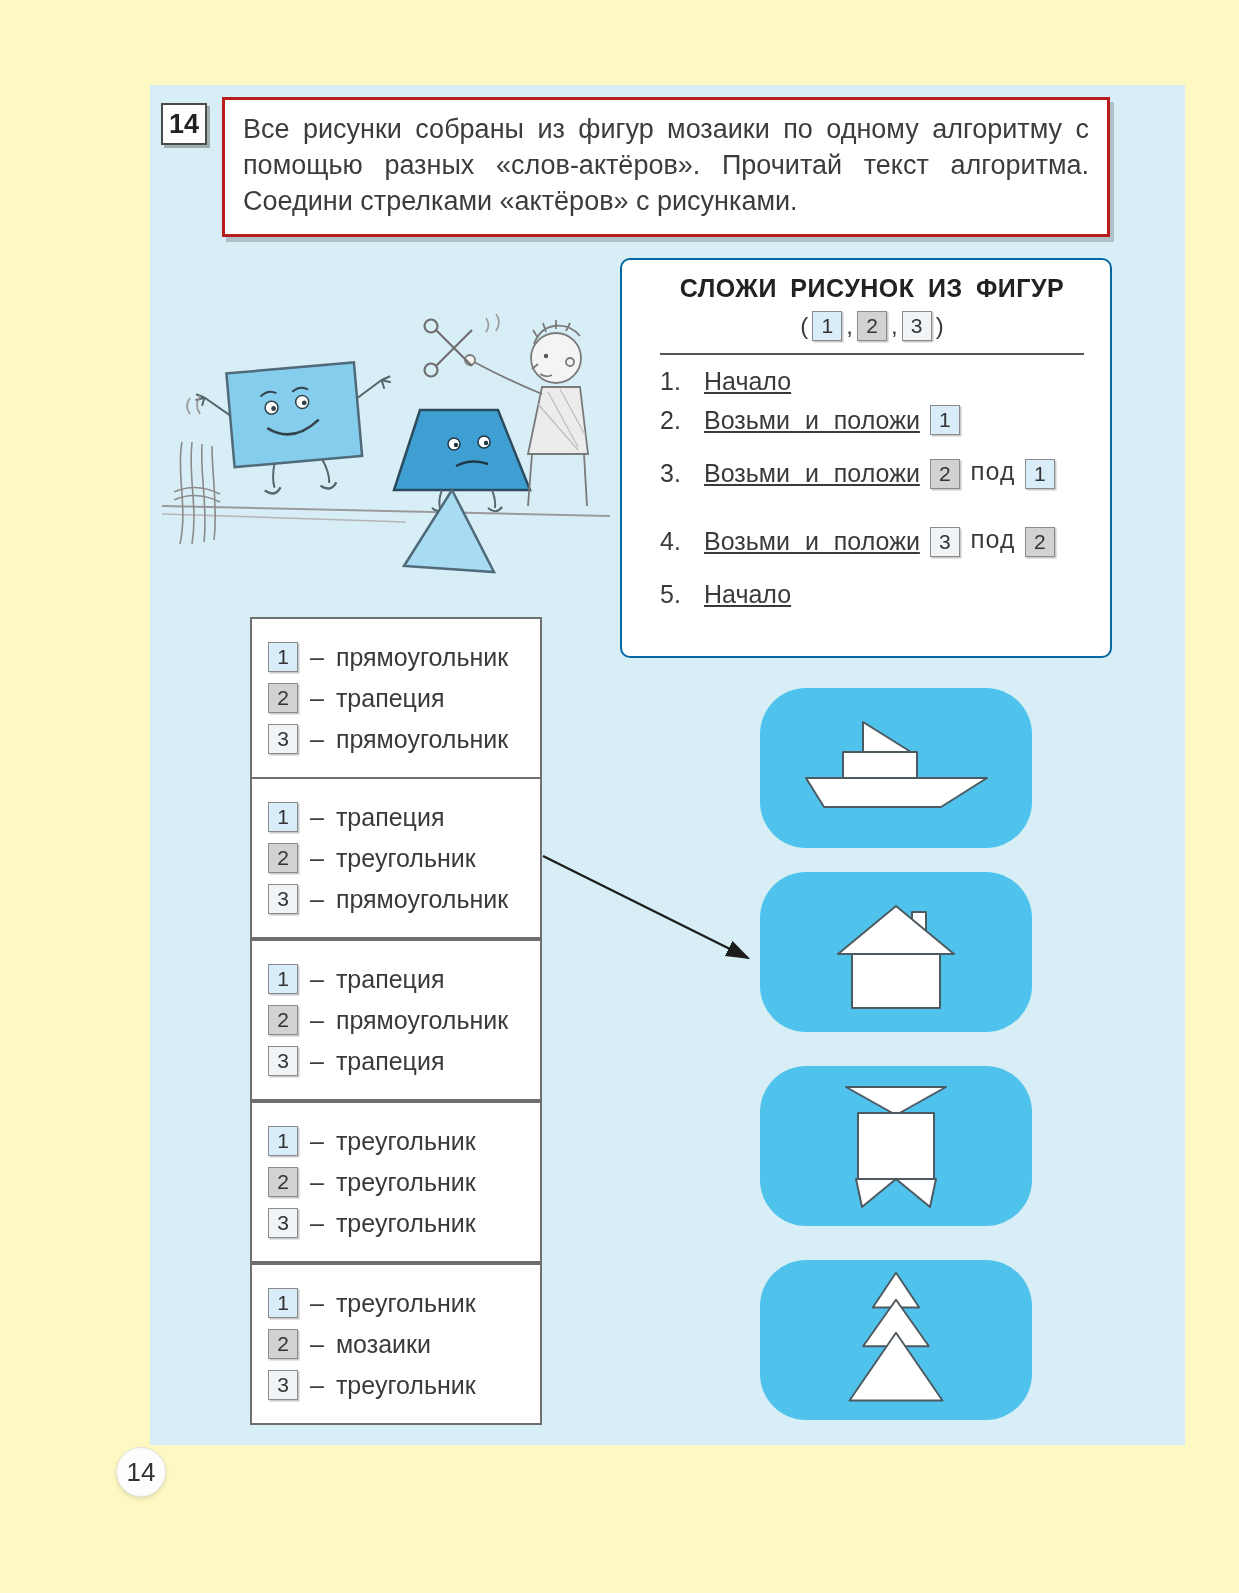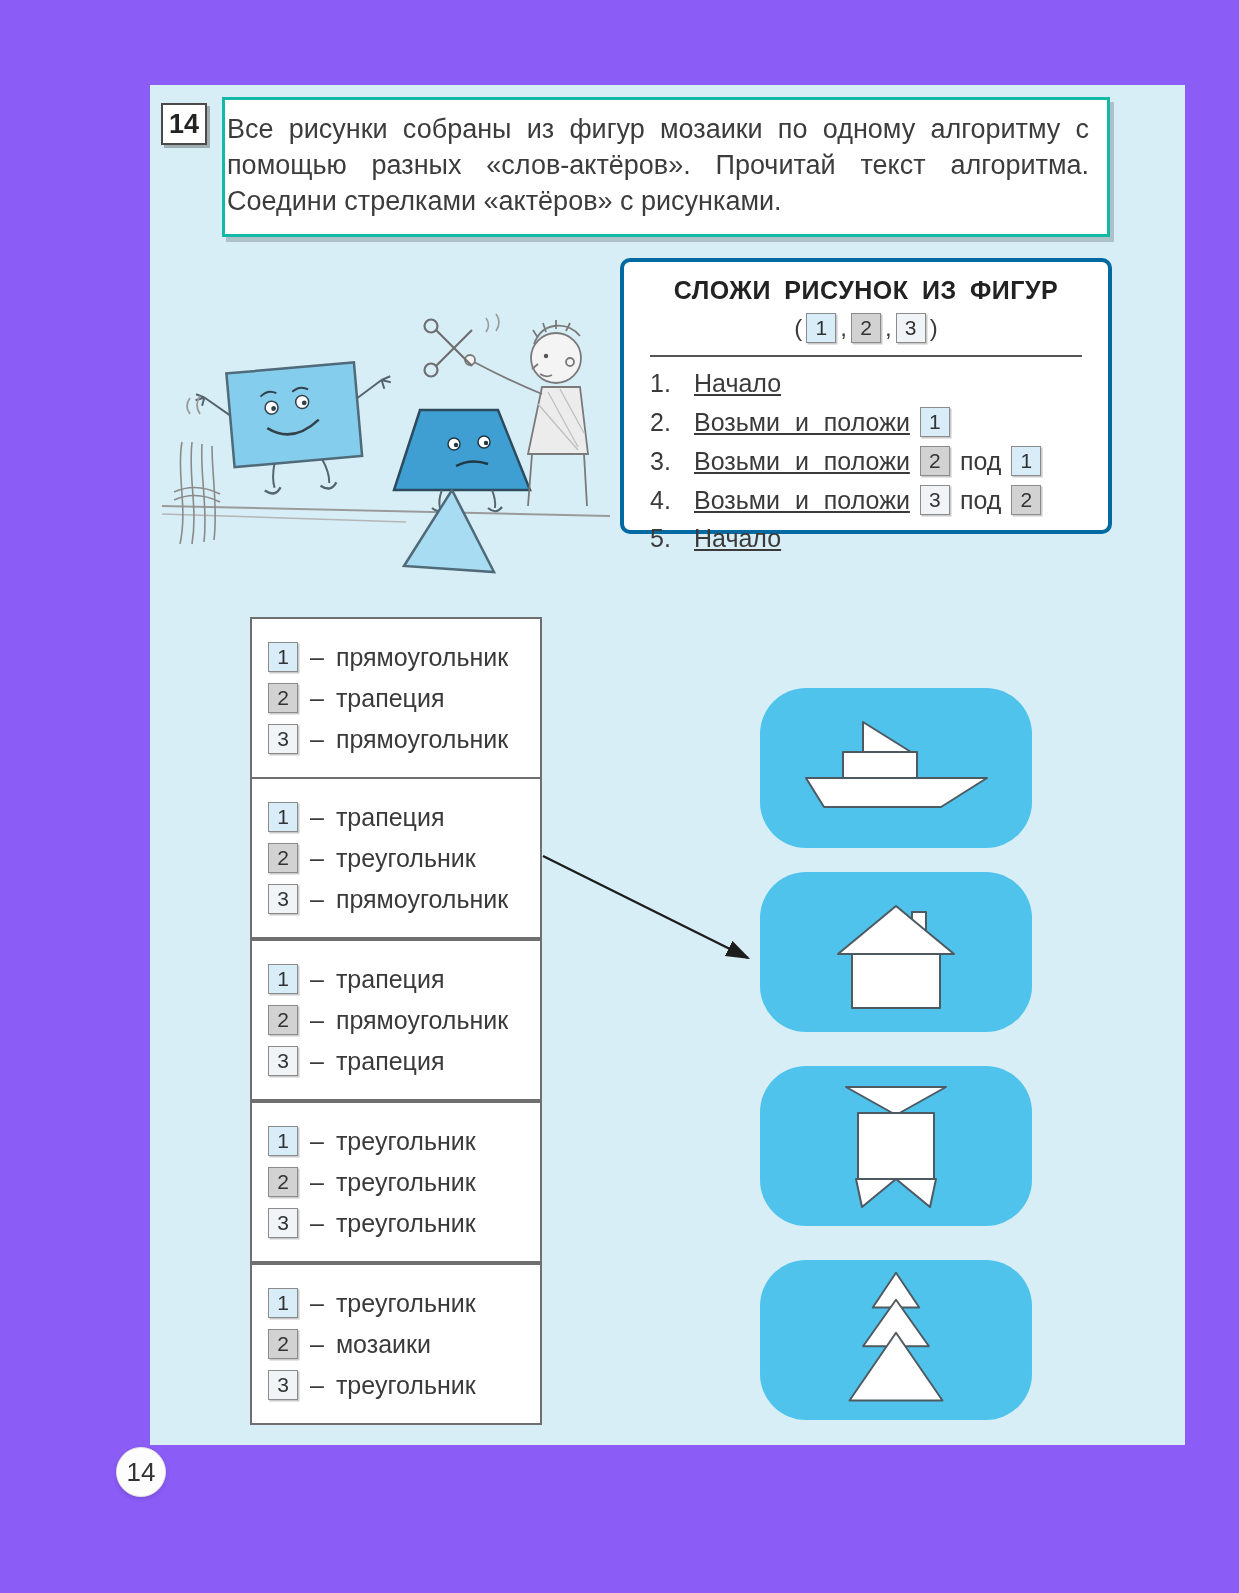--- a/index.html
+++ b/index.html
@@ -1,40 +1,40 @@
 <!DOCTYPE html>
 <html><head>
 <meta charset="utf-8">
 <style>
   * { margin:0; padding:0; box-sizing:border-box; }
   body { background:#fff; font-family:"Liberation Sans", sans-serif; color:#3a3a3a; }
-  .page { position:relative; width:1239px; height:1593px; background:#8b5cf6; overflow:hidden; }
+  .page { position:relative; width:1239px; height:1593px; background:#fef9c3; overflow:hidden; }
   .content-bg { position:absolute; left:150px; top:85px; width:1035px; height:1360px; background:#d8eef6; }
 
   
   .task-badge { position:absolute; left:161px; top:103px; width:46px; height:42px;
     background:#fff; border:2px solid #4a4a4a; box-shadow:3px 3px 0 rgba(90,90,90,.45);
     display:flex; align-items:center; justify-content:center; font-size:27px; font-weight:bold; color:#222; }
 
   
   .instruction { position:absolute; left:222px; top:97px; width:888px; min-height:126px;
-    background:#fff; border:3px solid #14b8a6; box-shadow:4px 5px 0 rgba(100,110,115,.35);
-    padding:12px 18px 14px 2px; font-size:27px; line-height:1.33; text-align:justify; color:#3c3c3c; }
-
-  
-  .algo-card { position:absolute; left:620px; top:258px; width:492px; height:276px;
-    background:#fff; border:4px solid #0369a1; border-radius:10px; padding:14px 26px 10px 26px; }
+    background:#fff; border:3px solid #b91c1c; box-shadow:4px 5px 0 rgba(100,110,115,.35);
+    padding:12px 18px 14px 18px; font-size:27px; line-height:1.33; text-align:justify; color:#3c3c3c; }
+
+  
+  .algo-card { position:absolute; left:620px; top:258px; width:492px; height:400px;
+    background:#fff; border:2px solid #0369a1; border-radius:10px; padding:14px 26px 10px 38px; }
   .algo-title { text-align:center; font-weight:bold; font-size:25px; letter-spacing:.5px; word-spacing:6px; color:#222; }
   .algo-header-row { text-align:center; margin-top:8px; font-size:24px; display:flex; justify-content:center; align-items:center; gap:4px; }
   .algo-rule { border:none; border-top:2px solid #555; margin:12px 0 12px 0; }
   .algo-steps { list-style:none; }
   .algo-step { display:flex; align-items:center; font-size:25px; margin:9px 0; word-spacing:8px; }
   .step-num { width:44px; flex:0 0 44px; }
   .step-text { margin-right:10px;text-decoration:underline; }
-  .step-mid { margin:0 10px; }
+  .step-mid { margin:15px 10px;font-family:Liberation Mono, monospace; }
 
   
   .num-box { display:inline-flex; width:30px; height:30px; align-items:center; justify-content:center;
     border:1px solid #8b8b8b; font-size:21px; color:#333; background:#fff;
     box-shadow:1.5px 1.5px 0 rgba(120,120,120,.4); flex:0 0 30px; }
   .num-box.n1 { background:#d9edf9; }
   .num-box.n2 { background:#d2d2d2; }
   .num-box.n3 { background:#f0f4f6; }
 
   

